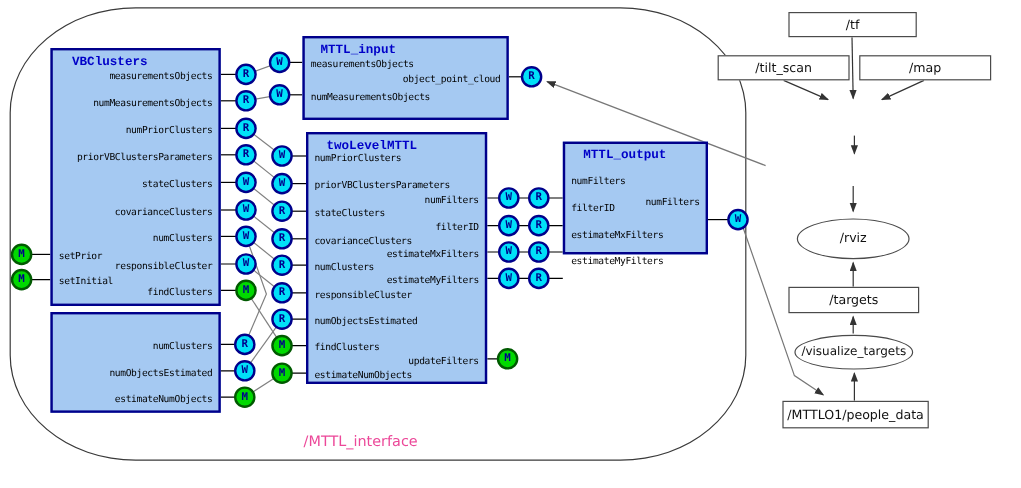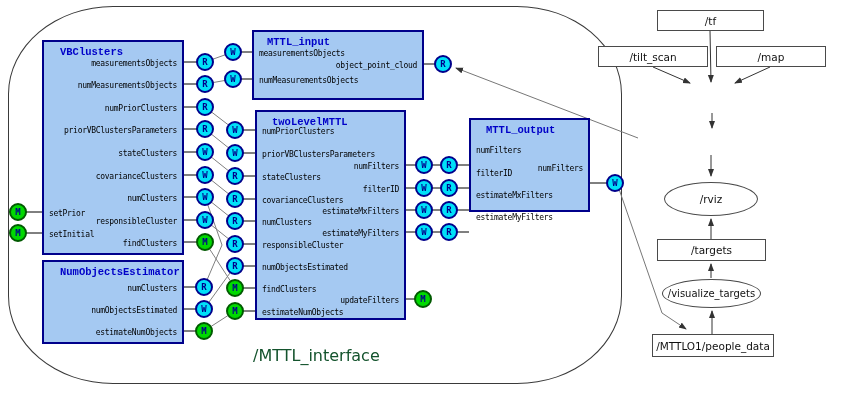--- a/index.html
+++ b/index.html
@@ -1,21 +1,21 @@
 <!DOCTYPE html>
 <html><head>
 <meta charset="utf-8">
 <style>
   html,body{margin:0;padding:0;background:#fff;}
   .stage{position:relative;width:851px;height:407px;background:#fff;overflow:hidden;
          font-family:"DejaVu Sans",sans-serif;}
   svg.edges{position:absolute;left:0;top:0;z-index:1;}
   .container-shape{position:absolute;left:8px;top:6px;width:612px;height:376px;
     border:1px solid #3a3a3a;border-radius:105px/88px;z-index:0;background:#fff;}
-  .iface-label{position:absolute;z-index:2;font-size:16px;color:#14532d;white-space:nowrap;}
+  .iface-label{position:absolute;z-index:2;font-size:12px;color:#ec4899;white-space:nowrap;margin-top:15px;}
   
   .nodebox{position:absolute;z-index:2;background:#a5c9f2;border:2px solid #00008b;box-sizing:border-box;}
   .nodebox .title{position:absolute;top:4px;white-space:nowrap;
     font-family:Liberation Mono, monospace;font-weight:bold;font-size:10.5px;color:#0000c8;}
   .port{position:absolute;height:10px;line-height:10px;white-space:nowrap;
     font-family:"DejaVu Sans Mono",monospace;font-size:8px;letter-spacing:-0.3px;color:#000;}
   .pr{right:5px;} .pl{left:5px;}
   
   .circ{position:absolute;z-index:3;width:14px;height:14px;border-radius:50%;
     border:2px solid #00008b;text-align:center;line-height:14px;
@@ -118,21 +118,20 @@
     <div class="port pr" style="top:107px">stateClusters</div>
     <div class="port pr" style="top:130px">covarianceClusters</div>
     <div class="port pr" style="top:152px">numClusters</div>
     <div class="port pl" style="top:167px">setPrior</div>
     <div class="port pr" style="top:175px">responsibleCluster</div>
     <div class="port pl" style="top:188px">setInitial</div>
     <div class="port pr" style="top:197px">findClusters</div>
   </div>
 
   <div class="nodebox" style="left:42px;top:260px;width:142px;height:84px">
-    <div class="title" style="left:16px">NumObjectsEstimator</div>
     <div class="port pr" style="top:22px">numClusters</div>
     <div class="port pr" style="top:44px">numObjectsEstimated</div>
     <div class="port pr" style="top:66px">estimateNumObjects</div>
   </div>
 
   <div class="nodebox" style="left:252px;top:30px;width:172px;height:70px">
     <div class="title" style="left:13px">MTTL_input</div>
     <div class="port pl" style="top:17px">measurementsObjects</div>
     <div class="port pr" style="top:29px">object_point_cloud</div>
     <div class="port pl" style="top:44px">numMeasurementsObjects</div>

